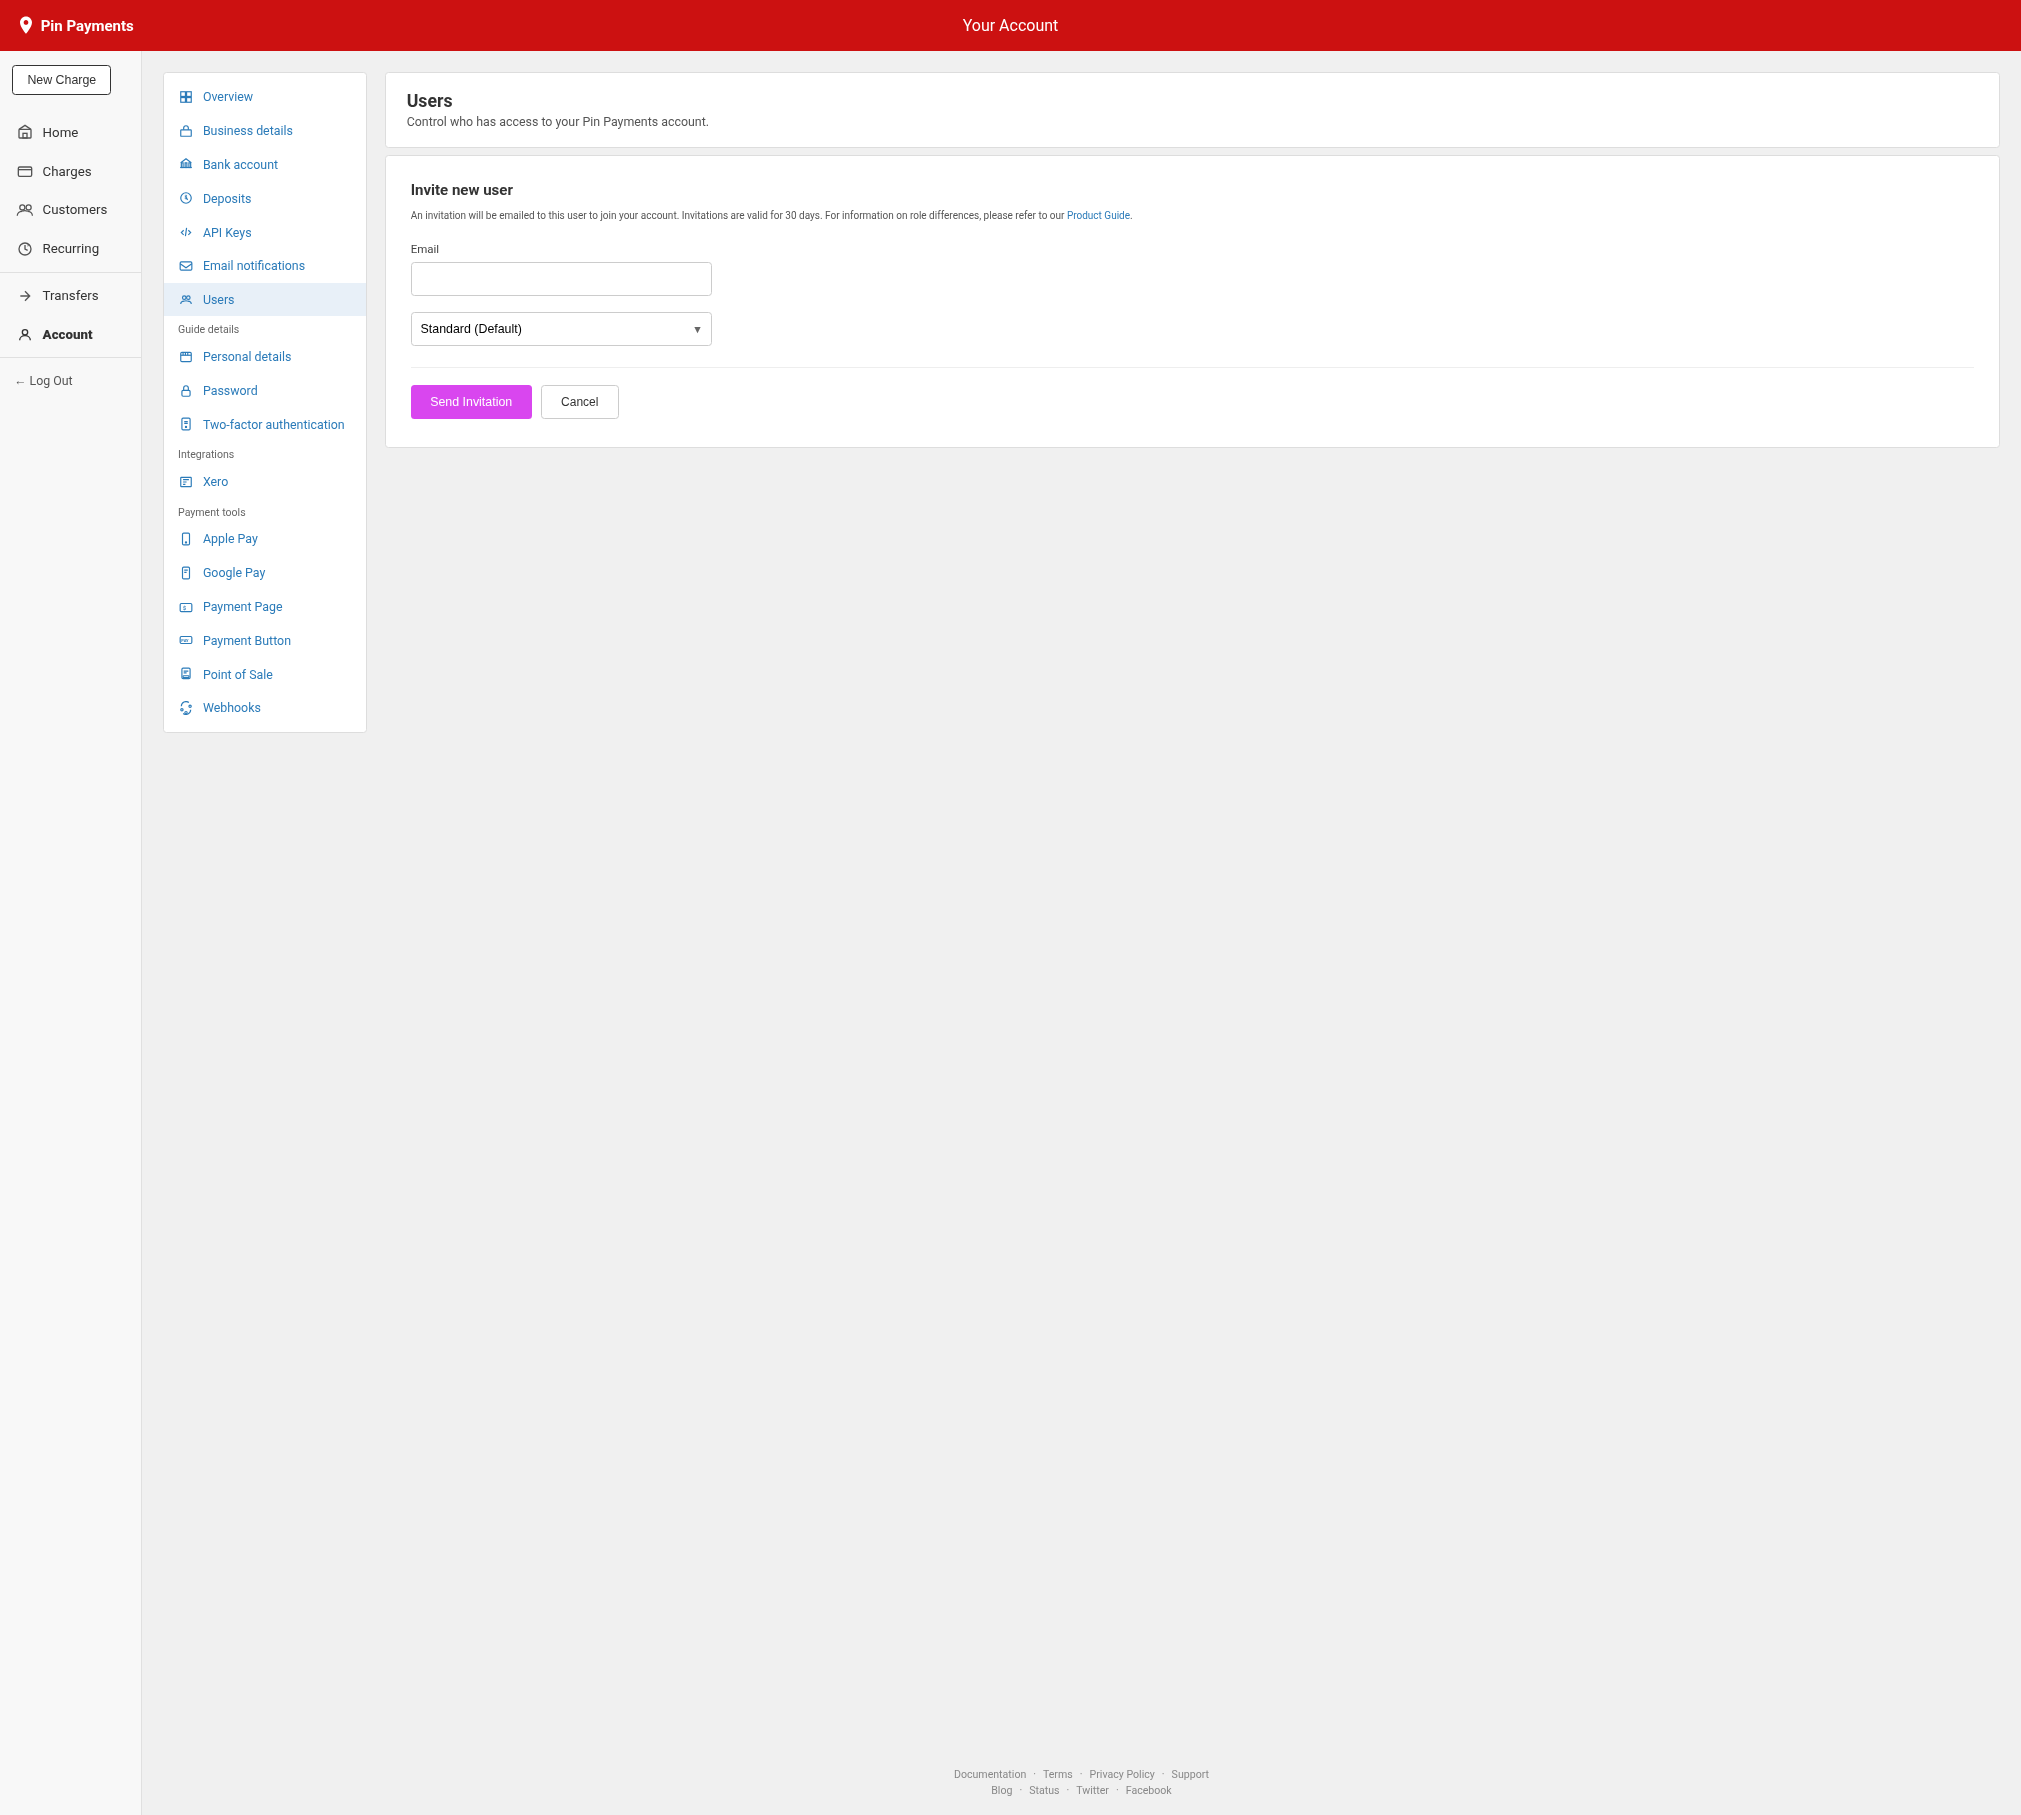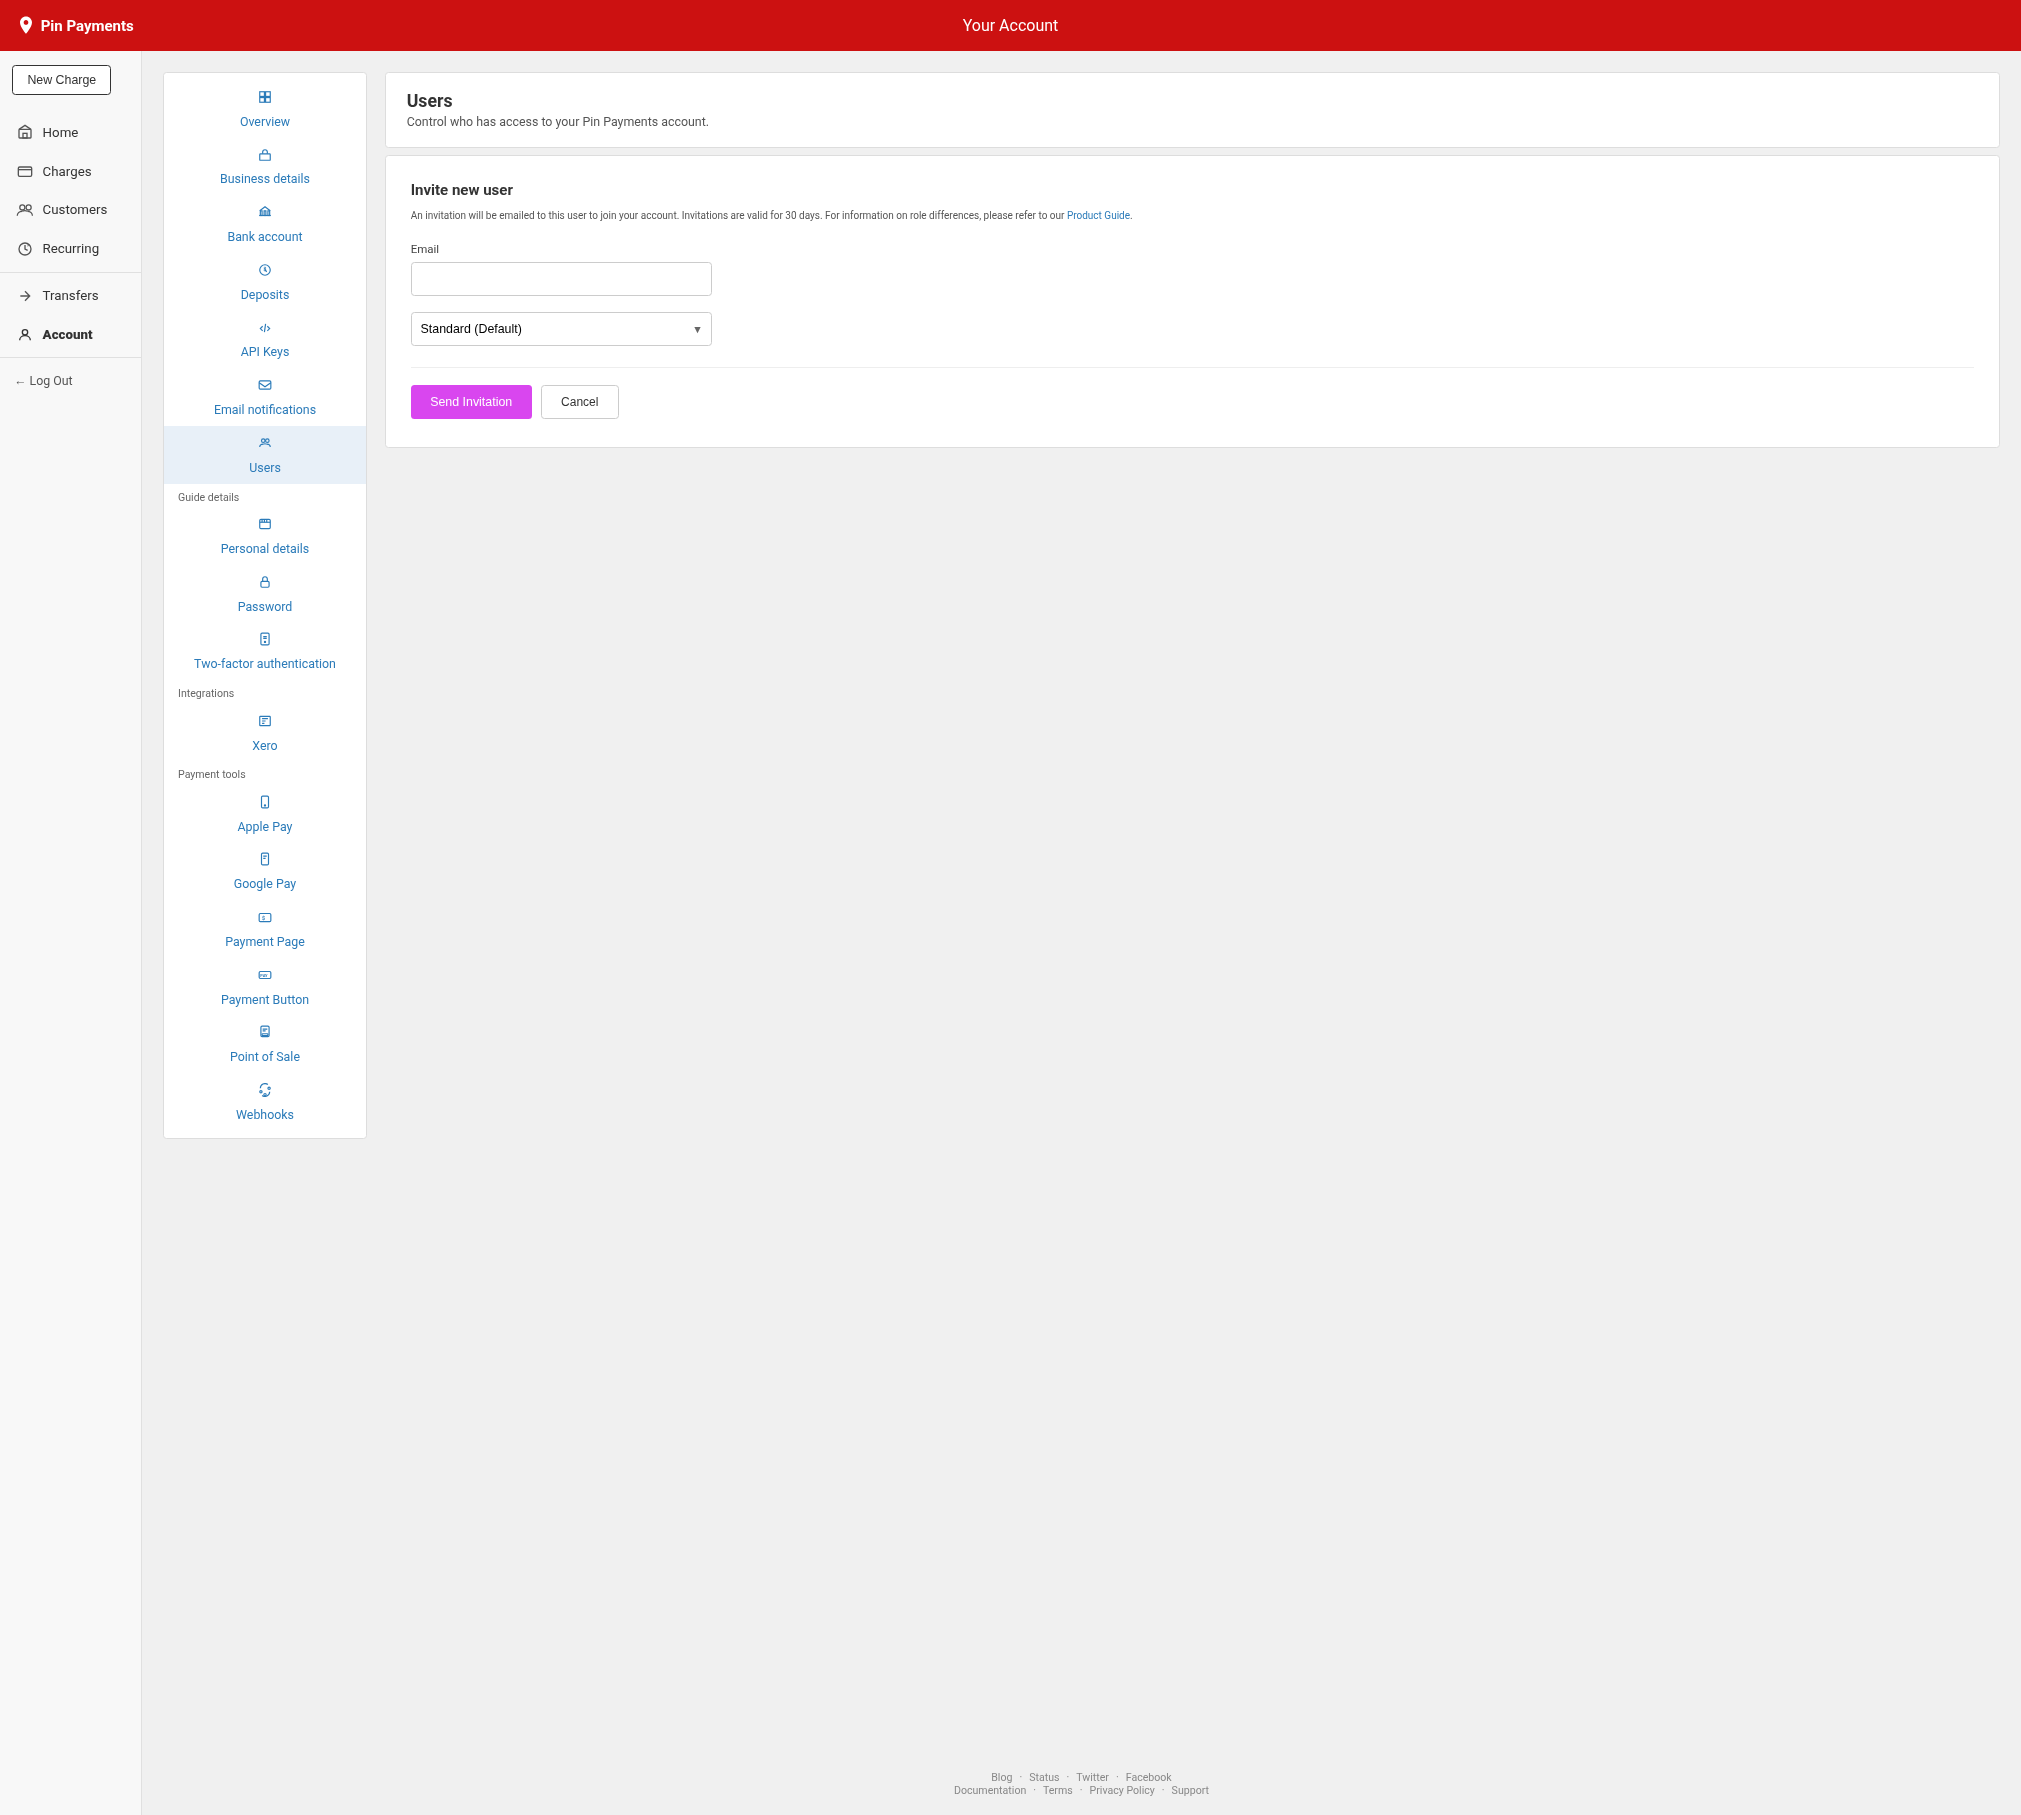--- a/index.html
+++ b/index.html
@@ -117,21 +117,20 @@
     }
     .account-nav-item {
       display: flex;
       align-items: center;
       gap: 8.9px;
       padding: 8.9px 14px;
       cursor: pointer;
       color: #2b7bb9;
       font-size: 12.4px;
       text-decoration: none;
-      flex-direction: column;
     }
     .account-nav-item.active { background: #e8f0f8; }
     .account-nav-item .nav-icon {
       width: 16px;
       height: 16px;
       display: flex;
       align-items: center;
       justify-content: center;
       flex-shrink: 0;
     }
@@ -588,35 +587,35 @@
           <div class="form-actions">
             <button class="btn-primary">Send Invitation</button>
             <button class="btn-secondary">Cancel</button>
           </div>
         </div>
 
       </div>
     </div>
 
     <div class="footer">
+      <div>
+        <a href="#">Documentation</a>
+        <span class="sep">·</span>
+        <a href="#">Terms</a>
+        <span class="sep">·</span>
+        <a href="#">Privacy Policy</a>
+        <span class="sep">·</span>
+        <a href="#">Support</a>
+      </div>
       <div style="margin-top:3.5px;">
         <a href="#">Blog</a>
         <span class="sep">·</span>
         <a href="#">Status</a>
         <span class="sep">·</span>
         <a href="#">Twitter</a>
         <span class="sep">·</span>
         <a href="#">Facebook</a>
       </div>
-      <div>
-        <a href="#">Documentation</a>
-        <span class="sep">·</span>
-        <a href="#">Terms</a>
-        <span class="sep">·</span>
-        <a href="#">Privacy Policy</a>
-        <span class="sep">·</span>
-        <a href="#">Support</a>
-      </div>
     </div>
   </div>
 
 </div>
 
 
 </body></html>

